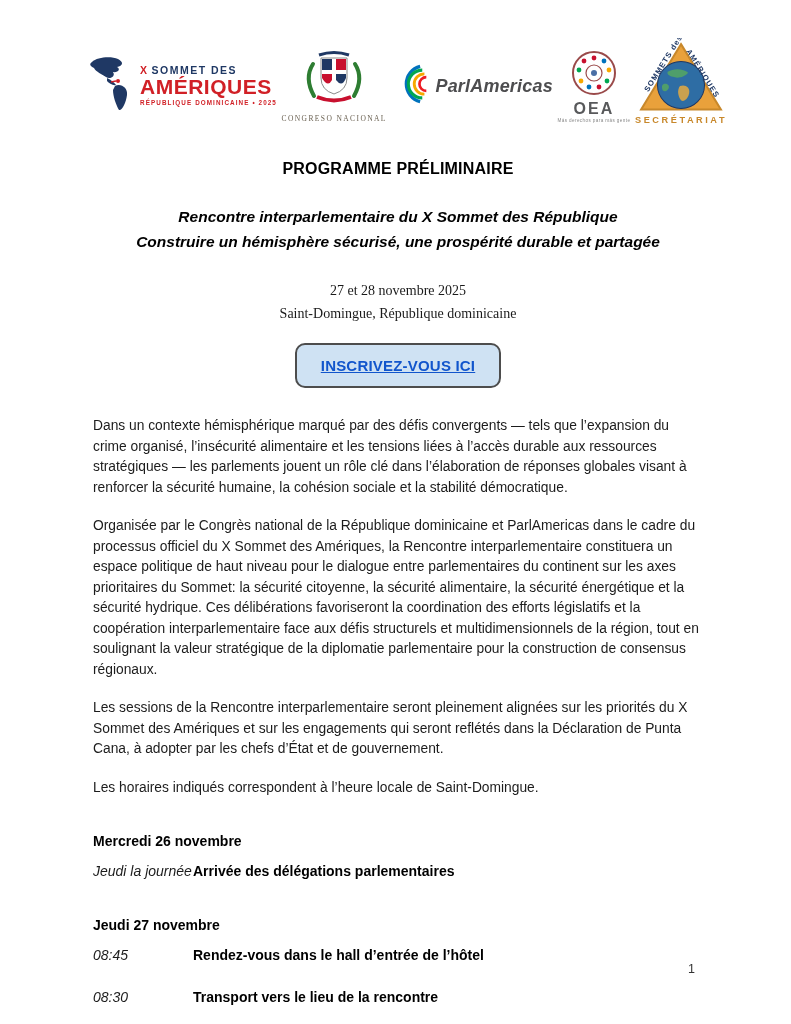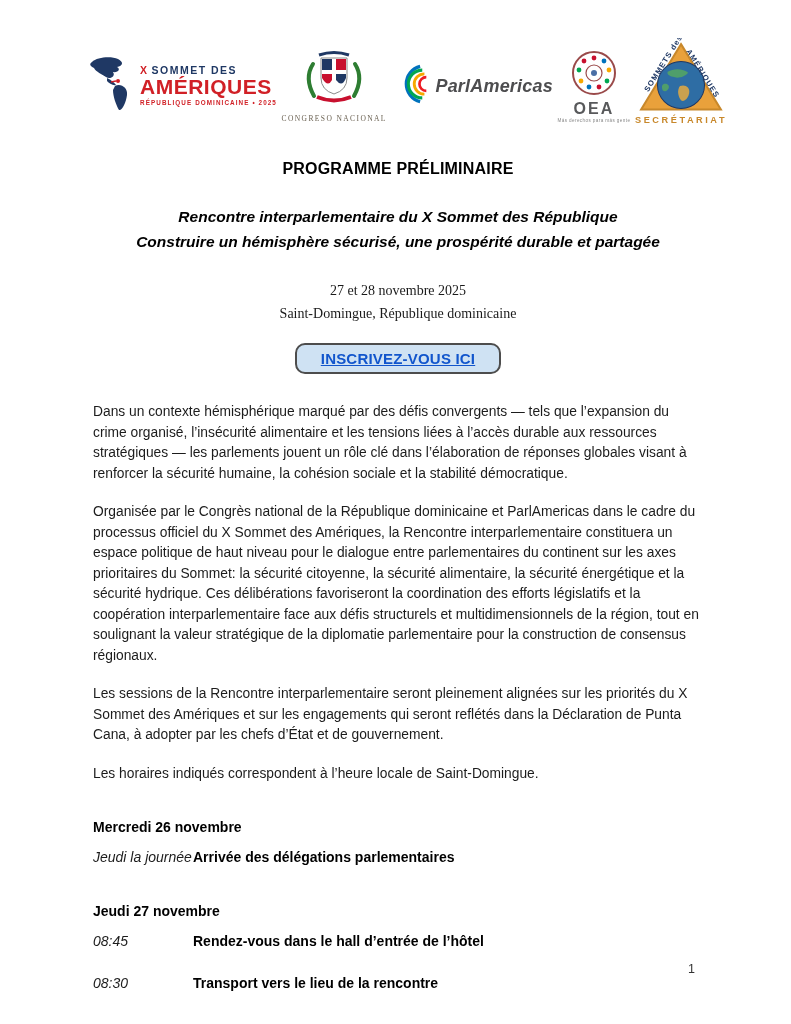--- a/index.html
+++ b/index.html
@@ -49,21 +49,21 @@
     line-height:25px;margin-top:26px;
   }
   .doc-meta{text-align:center;font-size:14px;color:#1a1a1a;line-height:23px;margin-top:25px;font-family:Liberation Serif, serif;}
   
   .btn-wrap{text-align:center;margin-top:18px;}
   .register-btn{
     display:inline-block;
     background:#cfe2f3;
     border:2px solid #4d4d4d;
     border-radius:10px;
-    padding:5px 24px;
+    padding:12px 24px;
     font-size:15px;font-weight:bold;
     color:#1155cc;text-decoration:underline;
     letter-spacing:.2px;
     cursor:pointer;
   }
   
   .intro p{
     font-size:13.8px;
     line-height:20.5px;
     margin:0 0 18px 0;

